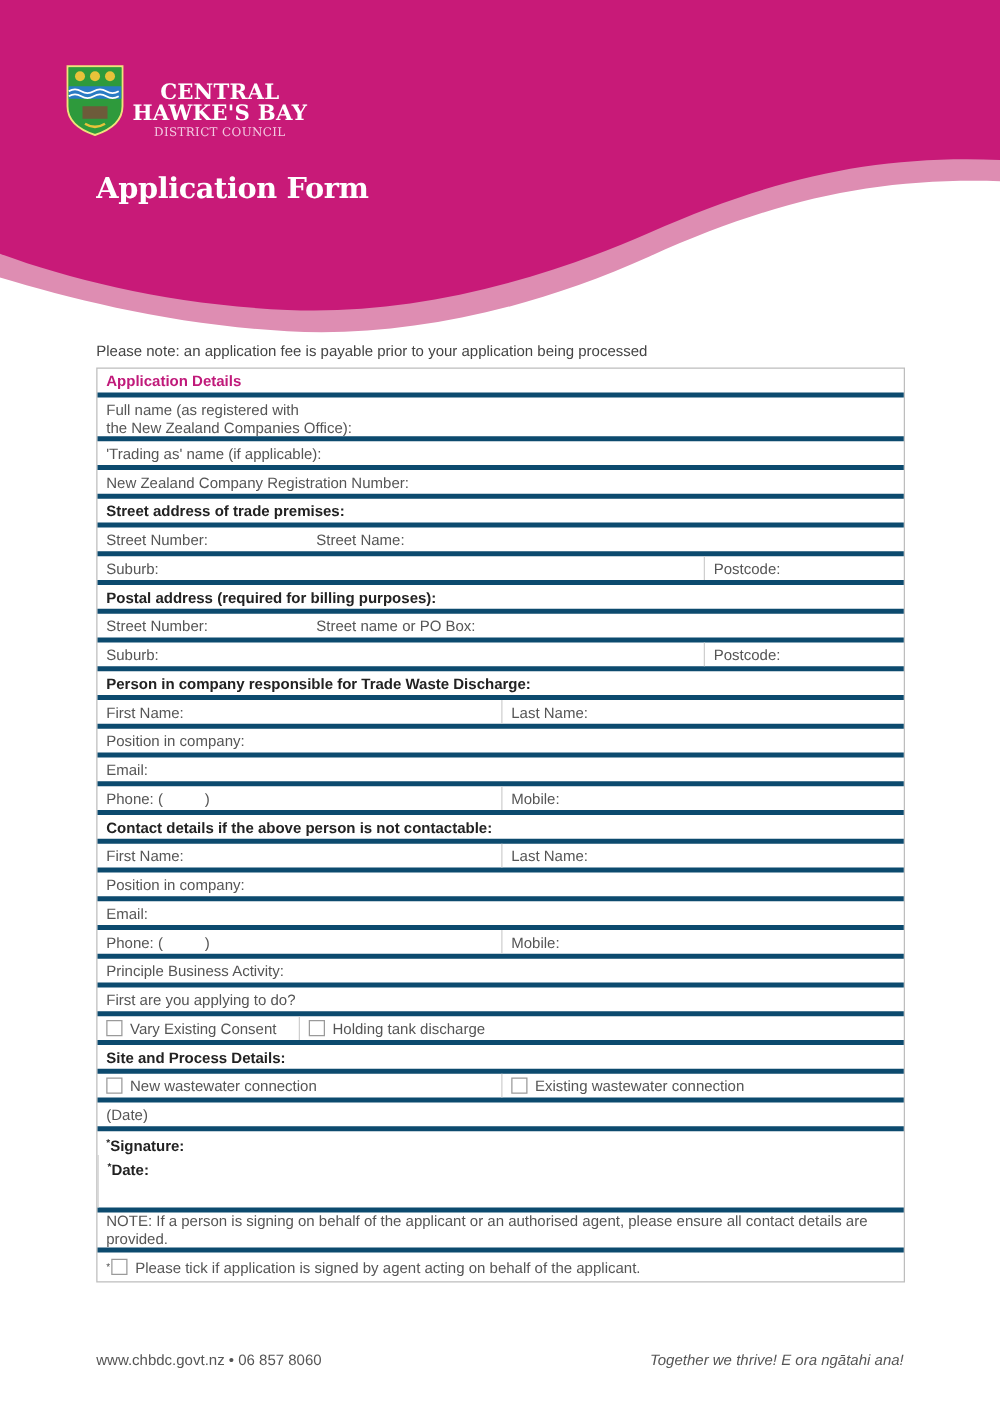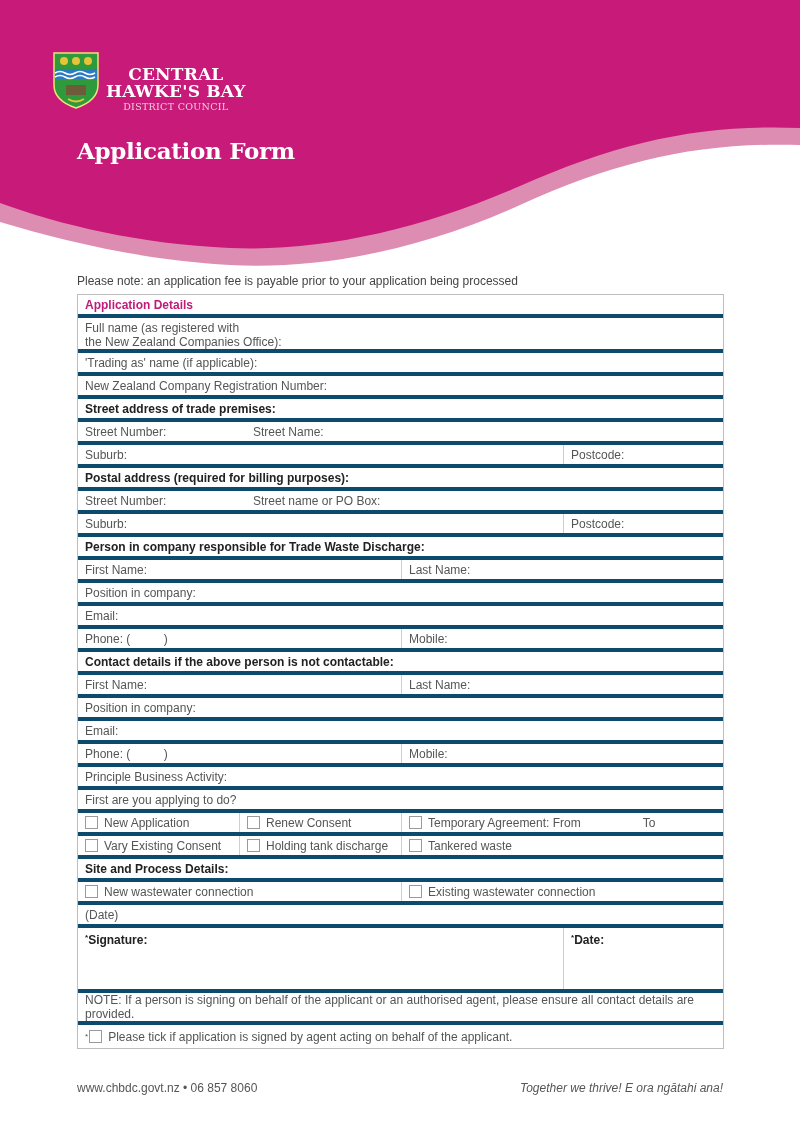--- a/index.html
+++ b/index.html
@@ -21,21 +21,21 @@
   .row { display: flex; border-bottom: 4px solid #0c4a6e; min-height: 23px; align-items: stretch; }
   .row:last-child { border-bottom: none; }
   .cell { padding: 0 7px; font-size: 12px; color: #555; display: flex; align-items: center; }
   .cell + .cell { border-left: 1px solid #cfcfcf; }
   .sec { font-weight: bold; color: #222; font-size: 12px; }
   .sec-pink { color: #c01a7a; font-weight: bold; font-size: 12px; }
   .tall { min-height: 34px; }
   .tall .cell { align-items: flex-start; padding-top: 3px; line-height: 14px; }
   .small-italic { font-style: italic; font-size: 8.5px; color: #666; }
   .cb { width: 13px; height: 13px; border: 1px solid #9a9a9a; background: #fff; margin-right: 6px; flex-shrink: 0; }
-  .sig { min-height: 65px; }
+  .sig { min-height: 65px; flex-direction: column; }
   .sig .cell { align-items: flex-start; padding-top: 5px; font-weight: bold; color: #222; }
   .star { font-size: 8px; vertical-align: top; }
 
   .footer-left { position: absolute; left: 77px; top: 1081px; font-size: 12px; color: #555; }
   .footer-right { position: absolute; right: 77px; top: 1081px; font-size: 12px; color: #555; font-style: italic; }
 </style>
 </head>
 <body>
 
 <svg class="header-bg" viewBox="0 0 800 280" width="800" height="280">
@@ -176,44 +176,25 @@
 
   <div class="row">
     <div class="cell">Principle Business Activity:</div>
   </div>
   <div class="row">
     <div class="cell">First are you applying to do?</div>
   </div>
   <div class="row">
     <div class="cell" style="width:161px;">
       <span class="cb"></span>
-        <span>New Application</span>
+        <span>Vary Existing Consent</span>
     </div>
     <div class="cell" style="width:162px;">
       <span class="cb"></span>
-        <span>Renew Consent</span>
-    </div>
-    <div class="cell" style="flex:1;">
-      <span class="cb"></span>
-        <span>Temporary Agreement: From</span>
-      <span style="margin-left:62px;">To</span>
-    </div>
-  </div>
-  <div class="row">
-    <div class="cell" style="width:161px;">
-      <span class="cb"></span>
-        <span>Vary Existing Consent</span>
-    </div>
-    <div class="cell" style="width:162px;">
-      <span class="cb"></span>
         <span>Holding tank discharge</span>
-    </div>
-    <div class="cell" style="flex:1;">
-      <span class="cb"></span>
-        <span>Tankered waste</span>
     </div>
   </div>
 
   <div class="row">
     <div class="cell sec">Site and Process Details:</div>
   </div>
   <div class="row">
     <div class="cell" style="width:323px;">
       <span class="cb"></span>
         <span>New wastewater connection</span>

